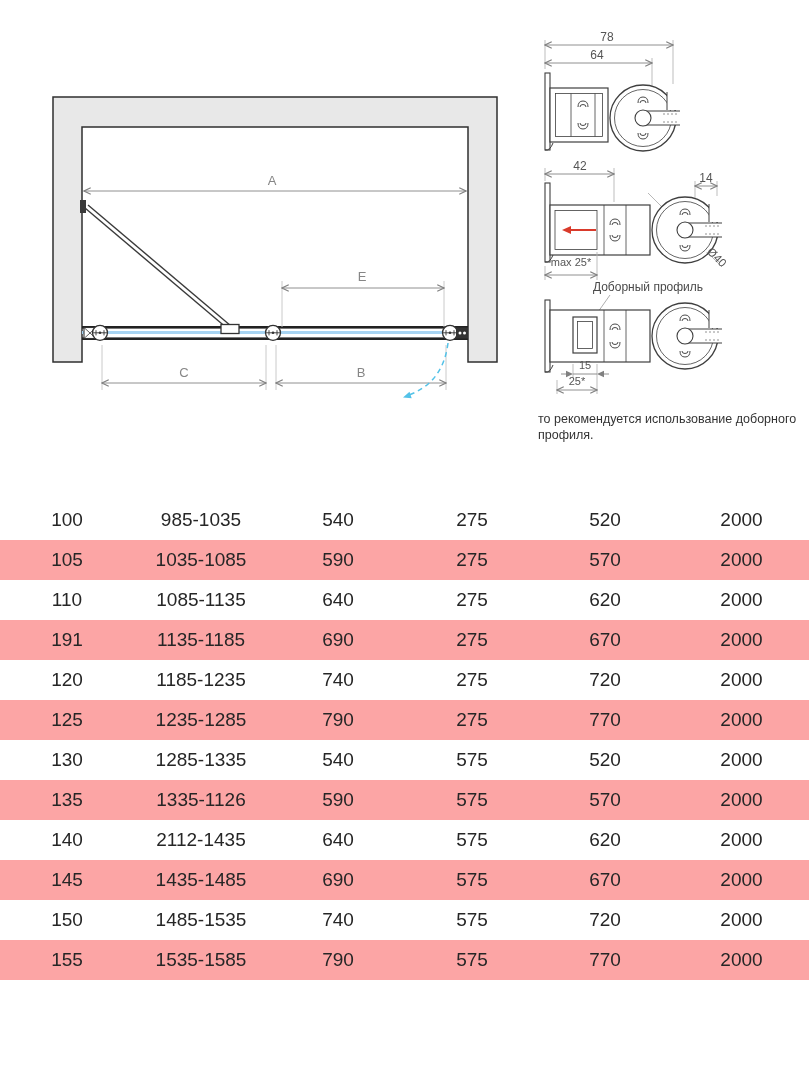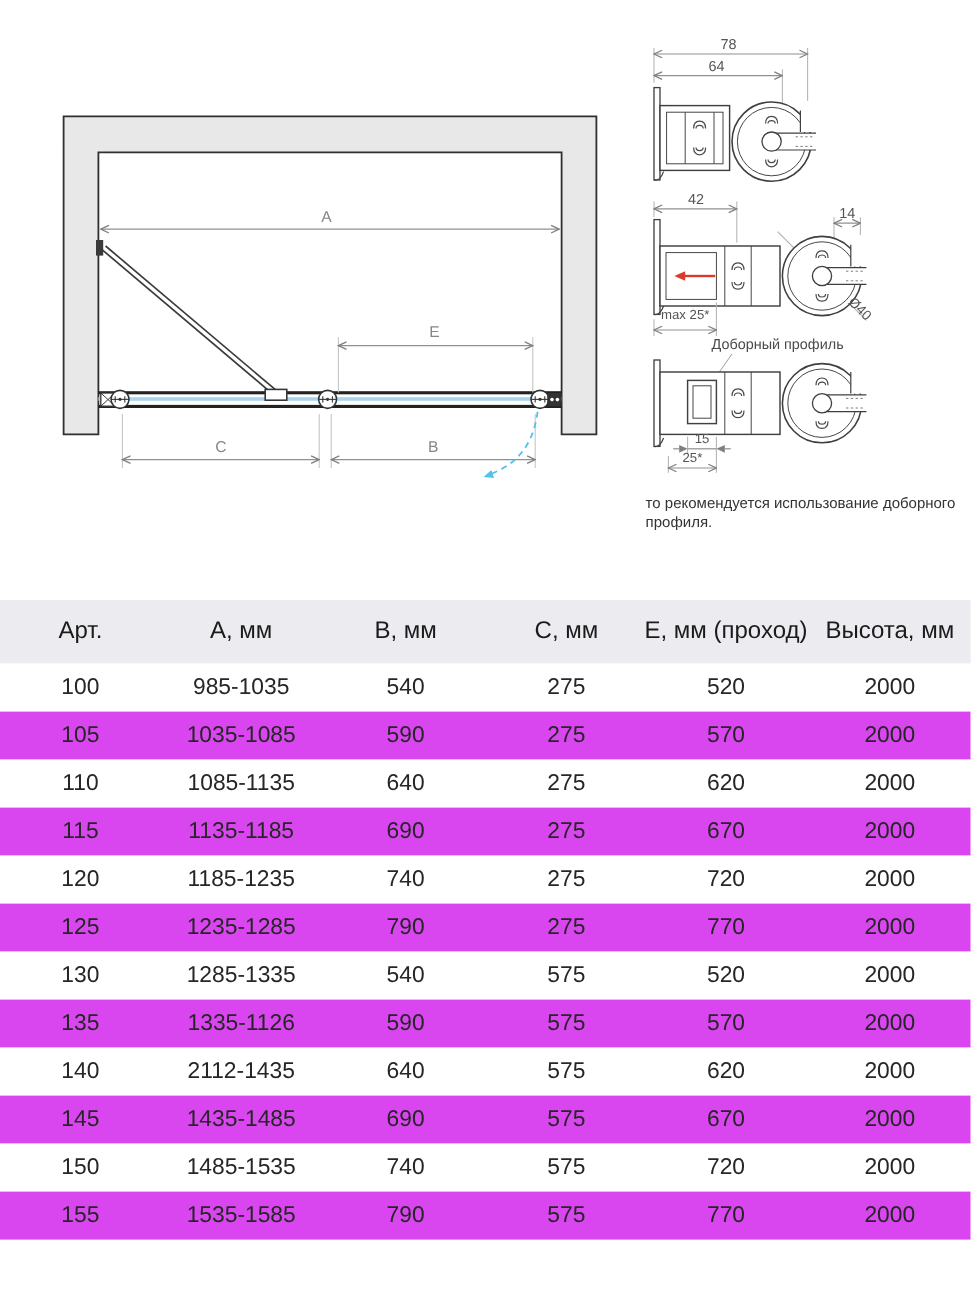--- a/index.html
+++ b/index.html
@@ -25,21 +25,21 @@
     align-items:center; text-align:center;
   }
   .t-head {
     height:53px; background:#ebebf0;
     font-size:20px; font-weight:500; color:#1b1b1b;
   }
   .t-body .t-row {
     height:40px; font-size:19px; font-weight:400; color:#262626;
     background:#ffffff;
   }
-  .t-body .t-row.alt { background:#d946ef; }
+  .t-body .t-row.alt { background:#fca5a5; }
 </style>
 </head>
 <body>
 
 <div class="page">
 
   <svg class="drawing-svg" width="809" height="500" viewBox="0 0 809 500">
     <defs>
       <marker id="ar" viewBox="0 0 10 10" refX="9" refY="5" markerWidth="9" markerHeight="9" orient="auto-start-reverse">
         <path d="M1.5,1.5 L9,5 L1.5,8.5" fill="none" stroke="#808080" stroke-width="1.2"></path>
@@ -212,28 +212,20 @@
       <line x1="557" y1="390" x2="597" y2="390" stroke="#909090" stroke-width="1" marker-start="url(#ar)" marker-end="url(#ar)"></line>
       <text x="577" y="385" text-anchor="middle" font-size="11" fill="#555">25*</text>
     </g>
   </svg>
 
   <div class="note">
     <span>то рекомендуется использование доборного профиля.</span>
   </div>
 
   <div class="spec-table">
-    <div class="t-row t-head">
-      <div>Арт.</div>
-      <div>А, мм</div>
-      <div>В, мм</div>
-      <div>С, мм</div>
-      <div>Е, мм (проход)</div>
-      <div>Высота, мм</div>
-    </div>
     <div class="t-body" id="table-body">
         <div class="t-row">
           <div>100</div>
           <div>985-1035</div>
           <div>540</div>
           <div>275</div>
           <div>520</div>
           <div>2000</div>
         </div>
         <div class="t-row alt">
@@ -246,21 +238,21 @@
         </div>
         <div class="t-row">
           <div>110</div>
           <div>1085-1135</div>
           <div>640</div>
           <div>275</div>
           <div>620</div>
           <div>2000</div>
         </div>
         <div class="t-row alt">
-          <div>115</div>
+          <div>191</div>
           <div>1135-1185</div>
           <div>690</div>
           <div>275</div>
           <div>670</div>
           <div>2000</div>
         </div>
         <div class="t-row">
           <div>120</div>
           <div>1185-1235</div>
           <div>740</div>

